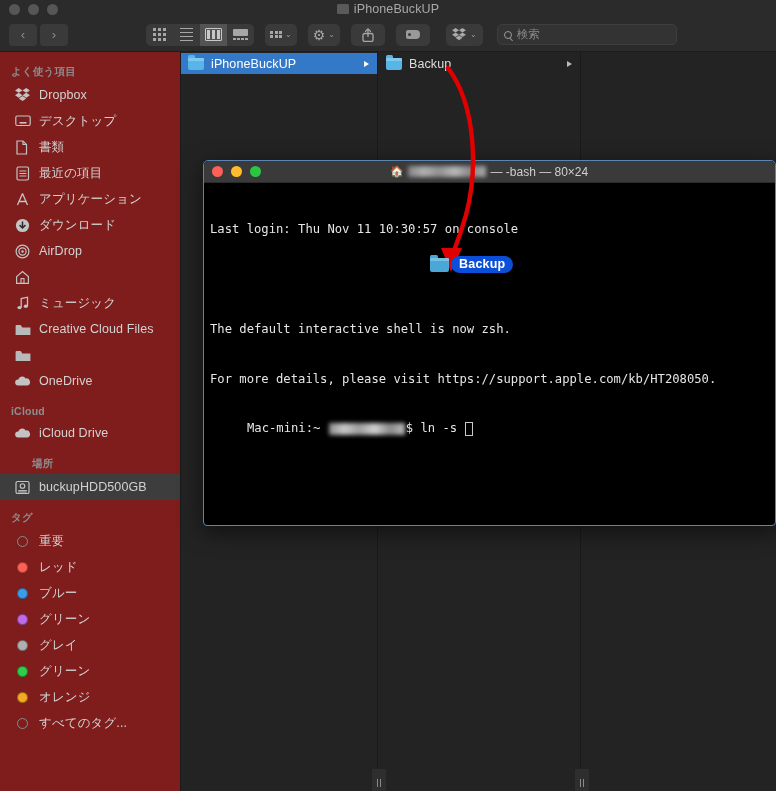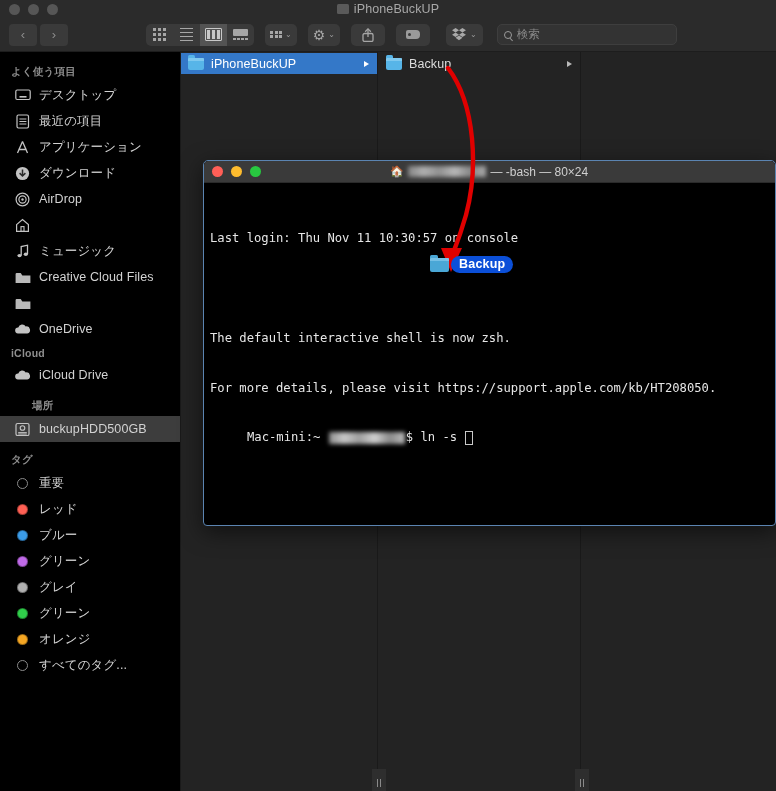--- a/index.html
+++ b/index.html
@@ -97,21 +97,21 @@
     position:relative; flex:none;
   }
   .mag::after{
     content:""; position:absolute; right:-3.2px; bottom:-2.4px;
     width:4.4px; height:1.4px; background:#9a9a9a; transform:rotate(45deg);
   }
 
   
   .sidebar{
     position:absolute; left:0; top:52px; width:181px; bottom:0;
-    background:#000000; border-right:1px solid #1a1a1a;
+    background:#7f1d1d; border-right:1px solid #1a1a1a;
     padding-top:8px; overflow:hidden;
   }
   .sb-head{
     font-size:10.5px; color:#8e8e8e; font-weight:bold;
     padding:5px 0 3px 11px; letter-spacing:.2px;
   }
   .sb-item{
     display:flex; align-items:center; height:26px; padding-left:14px; gap:8px;
   }
   .sb-item.sel{ background:#3d3d3d; }
@@ -189,21 +189,21 @@
     width:100%; display:flex; align-items:center; justify-content:center; gap:4px;
     font-size:12px; color:#cfcfcf;
   }
   .house{ font-size:11px; }
   .blur-user{
     width:78px; height:11px; border-radius:1px;
     background:linear-gradient(90deg,#8d8d8d,#bdbdbd,#9a9a9a,#c6c6c6,#8f8f8f,#b5b5b5);
     filter:blur(2.2px); opacity:.9;
   }
   .term-body{
-    padding:14px 6px 0 6px;
+    padding:5px 6px 0 6px;
     font-family:"DejaVu Sans Mono","Liberation Mono",monospace;
     font-size:12.2px; line-height:16.6px; color:#e6e6e6;
     white-space:pre;
   }
   .prompt-line{ display:flex; align-items:center; white-space:pre;margin-left:37px; }
   .blur-user2{
     display:inline-block; width:76px; height:12px; margin:0 1px;
     background:linear-gradient(90deg,#8f8f8f,#c8c8c8,#9e9e9e,#d0d0d0,#8a8a8a,#bcbcbc);
     filter:blur(2.2px); vertical-align:-2px;
   }
@@ -347,31 +347,52 @@
       <div class="searchbox">
         <span class="mag"></span>
         <span class="search-ph">検索</span>
       </div>
     </div>
 
     <div class="sidebar">
 
       <div class="sb-head">よく使う項目</div>
 
+      <div class="sb-item">
+        <span class="sb-ico">
+          <svg width="15" height="14" viewBox="0 0 16 15">
+            <path d="M4 0 L0 2.6 L4 5.2 L8 2.6 Z" fill="#c3c3c3"></path>
+            <path d="M12 0 L8 2.6 L12 5.2 L16 2.6 Z" fill="#c3c3c3"></path>
+            <path d="M0 7.8 L4 5.2 L8 7.8 L4 10.4 Z" fill="#c3c3c3"></path>
+            <path d="M16 7.8 L12 5.2 L8 7.8 L12 10.4 Z" fill="#c3c3c3"></path>
+            <path d="M4 11.3 L8 8.7 L12 11.3 L8 14 Z" fill="#c3c3c3"></path>
+          </svg>
+        </span>
+        <span class="sb-label">Dropbox</span>
+      </div>
 
       <div class="sb-item">
         <span class="sb-ico">
           <svg width="16" height="13" viewBox="0 0 16 13">
             <rect x="0.8" y="1" width="14.4" height="9.5" rx="1.4" fill="none" stroke="#c3c3c3" stroke-width="1.2"></rect>
             <rect x="4.5" y="7" width="7" height="1.6" fill="#c3c3c3"></rect>
           </svg>
         </span>
         <span class="sb-label">デスクトップ</span>
       </div>
 
+      <div class="sb-item">
+        <span class="sb-ico">
+          <svg width="14" height="15" viewBox="0 0 14 15">
+            <path d="M1 1 h6 l3.5 3.5 V14 H1 Z" fill="none" stroke="#c3c3c3" stroke-width="1.2"></path>
+            <path d="M7 1 v3.5 h3.5" fill="none" stroke="#c3c3c3" stroke-width="1.2"></path>
+          </svg>
+        </span>
+        <span class="sb-label">書類</span>
+      </div>
 
       <div class="sb-item">
         <span class="sb-ico">
           <svg width="14" height="15" viewBox="0 0 14 15">
             <rect x="1" y="1" width="11.5" height="13" rx="1.4" fill="none" stroke="#c3c3c3" stroke-width="1.2"></rect>
             <path d="M3.4 5 h7 M3.4 7.5 h7 M3.4 10 h7" stroke="#c3c3c3" stroke-width="1.1"></path>
           </svg>
         </span>
         <span class="sb-label">最近の項目</span>
       </div>
@@ -449,21 +470,21 @@
 
       <div class="sb-item">
         <span class="sb-ico">
           <svg width="17" height="12" viewBox="0 0 17 12">
             <path d="M4 10.4 a3 3 0 0 1 .3-6 a4 4 0 0 1 7.4-.9 a2.8 2.8 0 0 1 1.6 6.9 Z" fill="#c3c3c3"></path>
           </svg>
         </span>
         <span class="sb-label">OneDrive</span>
       </div>
 
-      <div class="sb-head" style="">iCloud</div>
+      <div class="sb-head" style="margin-top:6px;">iCloud</div>
       <div class="sb-item">
         <span class="sb-ico">
           <svg width="17" height="12" viewBox="0 0 17 12">
             <path d="M4 10.4 a3 3 0 0 1 .3-6 a4 4 0 0 1 7.4-.9 a2.8 2.8 0 0 1 1.6 6.9 Z" fill="#c3c3c3"></path>
           </svg>
         </span>
         <span class="sb-label">iCloud Drive</span>
       </div>
 
       <div class="sb-head" style="margin-top:6px;padding-left:32px;">場所</div>

